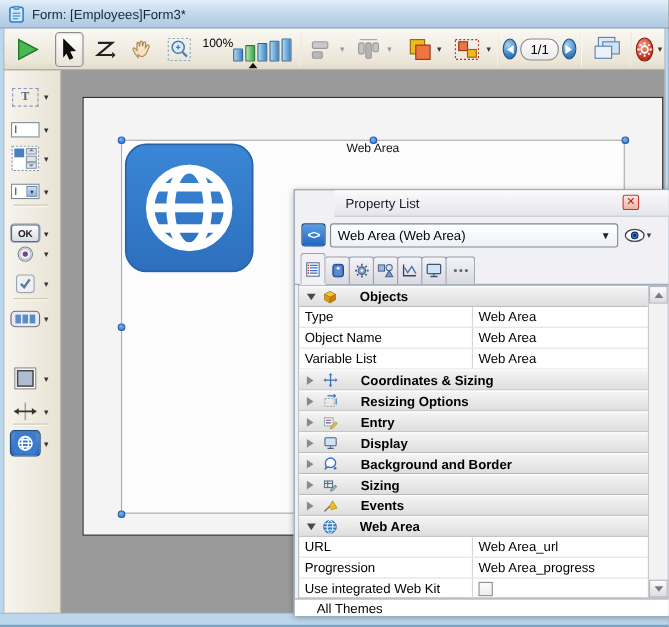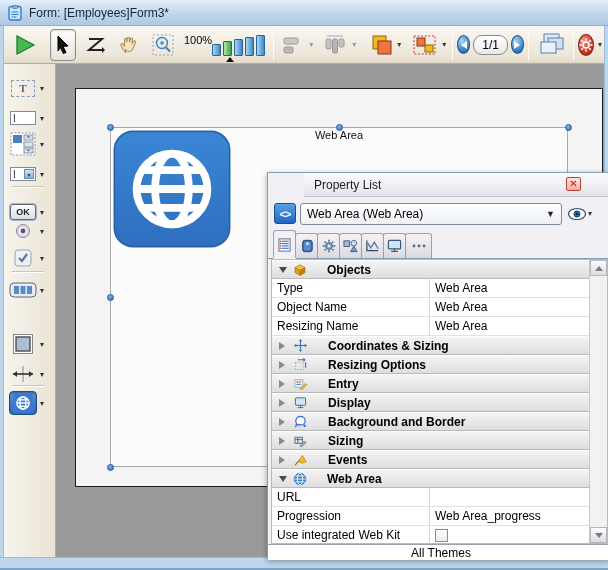--- a/index.html
+++ b/index.html
@@ -82,21 +82,21 @@
   .sic{width:15px;height:14px;display:flex;align-items:center;justify-content:center;margin-left:2px;}
   .pr{border-bottom:1px solid #e2e2e2;}
   .plbl{width:158px;padding-left:5px;border-right:1px solid #d5d5d5;height:100%;display:flex;align-items:center;}
   .pval{padding-left:5px;display:flex;align-items:center;height:100%;flex:1;}
   .cbx{width:13px;height:13px;border:1px solid #8d8d8d;background:linear-gradient(#fdfdfd,#ececec);}
   .pl-scroll{position:absolute;left:321px;top:86px;width:19px;height:285px;background:#f2f2f2;border:1px solid #b9b9c2;border-left:1px solid #c9c9d0;}
   .sarr{position:absolute;left:0;width:17px;height:16px;background:linear-gradient(#fdfdfd,#dcdce2);border:1px solid #b6b6c0;display:flex;align-items:center;justify-content:center;}
   .sarr .t-up{width:0;height:0;border-left:4px solid transparent;border-right:4px solid transparent;border-bottom:5px solid #7a7a84;}
   .sarr .t-dn{width:0;height:0;border-left:4px solid transparent;border-right:4px solid transparent;border-top:5px solid #7a7a84;}
   .pl-footer{position:absolute;left:0;top:371px;width:100%;height:16px;background:#fff;border-top:1px solid #9aa0ac;
-    display:flex;align-items:center;padding-left:5px;font-size:12px;justify-content:center;}
+    display:flex;align-items:center;padding-left:20px;font-size:12px;}
   svg{display:block;}
 </style>
 </head>
 <body>
 
 <div id="app">
 
   <div class="titlebar">
     <span>
       <svg width="14" height="16" viewBox="0 0 14 16">
@@ -478,21 +478,21 @@
       </div>
       <div class="row pr">
         <span class="plbl">Type</span>
         <span class="pval">Web Area</span>
       </div>
       <div class="row pr">
         <span class="plbl">Object Name</span>
         <span class="pval">Web Area</span>
       </div>
       <div class="row pr">
-        <span class="plbl">Resizing Name</span>
+        <span class="plbl">Variable List</span>
         <span class="pval">Web Area</span>
       </div>
 
       <div class="row hd">
         <span class="disc closed"></span>
         <span class="sic">
             <svg width="13" height="13" viewBox="0 0 14 14">
               <g stroke="#3a6fc0" stroke-width="1.2">
                 <line x1="7" y1="2" x2="7" y2="12"></line>
                 <line x1="2" y1="7" x2="12" y2="7"></line>
@@ -581,20 +581,21 @@
               <ellipse cx="7" cy="7" rx="2.6" ry="5.8" fill="none" stroke="#fff" stroke-width=".9"></ellipse>
               <line x1="1.2" y1="7" x2="12.8" y2="7" stroke="#fff" stroke-width=".9"></line>
               <line x1="2.2" y1="4.1" x2="11.8" y2="4.1" stroke="#fff" stroke-width=".9"></line>
               <line x1="2.2" y1="9.9" x2="11.8" y2="9.9" stroke="#fff" stroke-width=".9"></line>
             </svg>
           </span>
         <b>Web Area</b>
       </div>
       <div class="row pr">
         <span class="plbl">URL</span>
+        <span class="pval">Web Area_url</span>
       </div>
       <div class="row pr">
         <span class="plbl">Progression</span>
         <span class="pval">Web Area_progress</span>
       </div>
       <div class="row pr">
         <span class="plbl">Use integrated Web Kit</span>
         <span class="pval">
             <span class="cbx"></span>
           </span>

